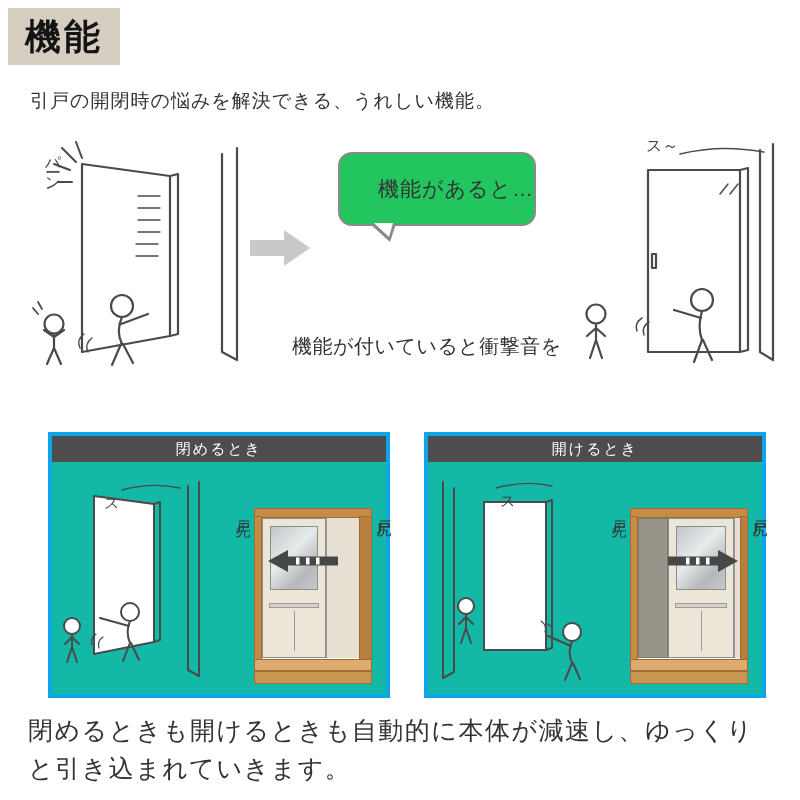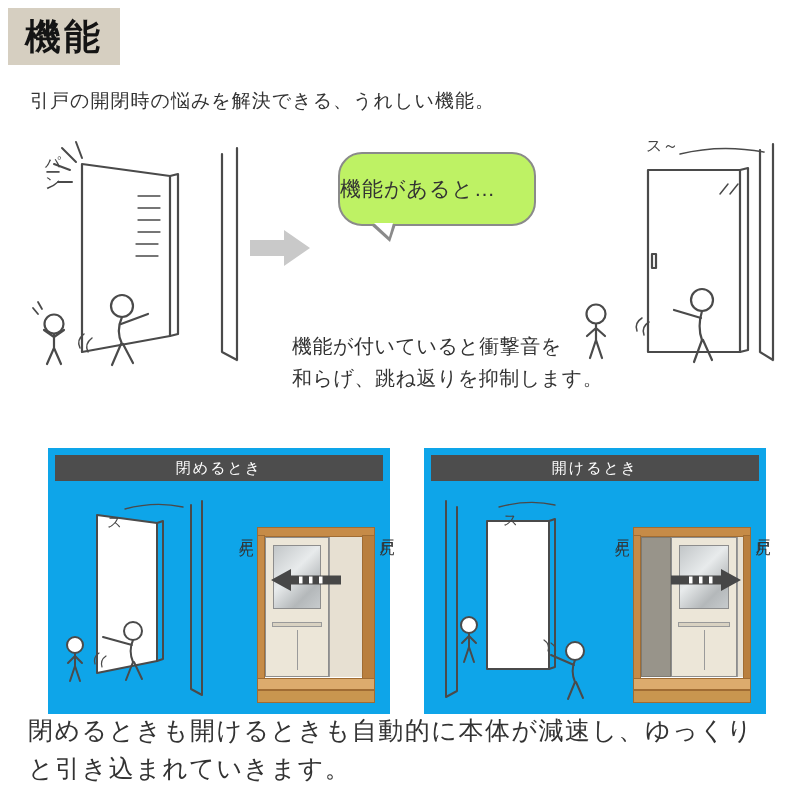--- a/index.html
+++ b/index.html
@@ -25,22 +25,22 @@
   .scene svg{ display:block; width:100%; height:100%; }
   .sound-vert{
     position:absolute; left:24px; top:6px; font-size:16px; color:#444;
     writing-mode:vertical-rl; text-orientation:upright; letter-spacing:2px;
   }
   .sound-horiz{ position:absolute; left:94px; top:0px; font-size:16px; color:#444; }
   .gray-arrow{ position:absolute; left:250px; top:98px; width:62px; height:40px; }
   .gray-arrow polygon{ fill:var(--arrow_gray,#c9c9c9); }
   .bubble{
     position:absolute; left:338px; top:22px; width:198px; height:74px;
-    background:#bef264; border:2px solid #8a8a8a; border-radius:24px;
-    display:flex; align-items:center; justify-content:flex-start;
+    background:#22c55e; border:2px solid #8a8a8a; border-radius:14px;
+    display:flex; align-items:center; justify-content:flex-end;
     font-size:21px; color:#333; letter-spacing:1px;
   }
   .bubble::before{
     content:""; position:absolute; left:30px; bottom:-18px; width:0; height:0;
     border:solid transparent; border-width:18px 6px 0 20px; border-top-color:#8a8a8a;
   }
   .bubble::after{
     content:""; position:absolute; left:34px; bottom:-13px; width:0; height:0;
     border:solid transparent; border-width:14px 4px 0 15px; border-top-color:#fff;
   }
@@ -50,23 +50,22 @@
     margin-top:42px;
   }
   
   .section-title{
     position:absolute; left:28px; top:383px; font-size:27px; font-weight:700; color:#1c1c1c;
     letter-spacing:1px;
   }
   
   .panels{ position:absolute; left:0; top:432px; width:800px; height:268px; }
   .panel{
-    position:absolute; top:0; width:342px; height:266px; background:#0ea5e9;
-    border:7px solid #0ea5e9;
-    margin-top:16px;
+    position:absolute; top:0; width:342px; height:266px; background:#14b8a6;
+    border:4px solid #0ea5e9;
   }
   .panel-closing{ left:48px; }
   .panel-opening{ left:424px; }
   .panel-header{
     height:26px; background:var(--panel_header_bg,#4d4d4d); color:#fff;
     font-size:15px; display:flex; align-items:center; justify-content:center; letter-spacing:2px;
   }
   .panel-body{ position:relative; height:238px; }
   .sketch{ position:absolute; left:4px; top:12px; width:170px; height:215px; }
   .sketch svg{ display:block; width:100%; height:100%; }
@@ -146,21 +145,20 @@
     <svg class="gray-arrow" viewBox="0 0 62 40">
       <polygon points="0,12 34,12 34,2 60,20 34,38 34,28 0,28"></polygon>
     </svg>
 
     <div class="bubble">
       <span>機能があると…</span>
     </div>
 
     <div class="caption">
       <div>機能が付いていると衝撃音を</div>
-      <div>和らげ、跳ね返りを抑制します。</div>
     </div>
 
     <div class="scene scene-after">
       <svg viewBox="0 0 235 234">
         <g stroke="#4a4a4a" stroke-width="2.2" fill="none" stroke-linecap="round" stroke-linejoin="round">
           <path d="M208,14 L208,216 M221,8 L221,224 M208,216 L221,224"></path>
           <rect x="96" y="34" width="92" height="182" fill="#ffffff"></rect>
           <path d="M188,34 L196,32 L196,214 L188,216"></path>
           <path d="M168,58 l8,-10 M178,58 l8,-10" stroke-width="1.5"></path>
           <path d="M128,18 q40,-10 84,-2" stroke-width="1.5"></path>

